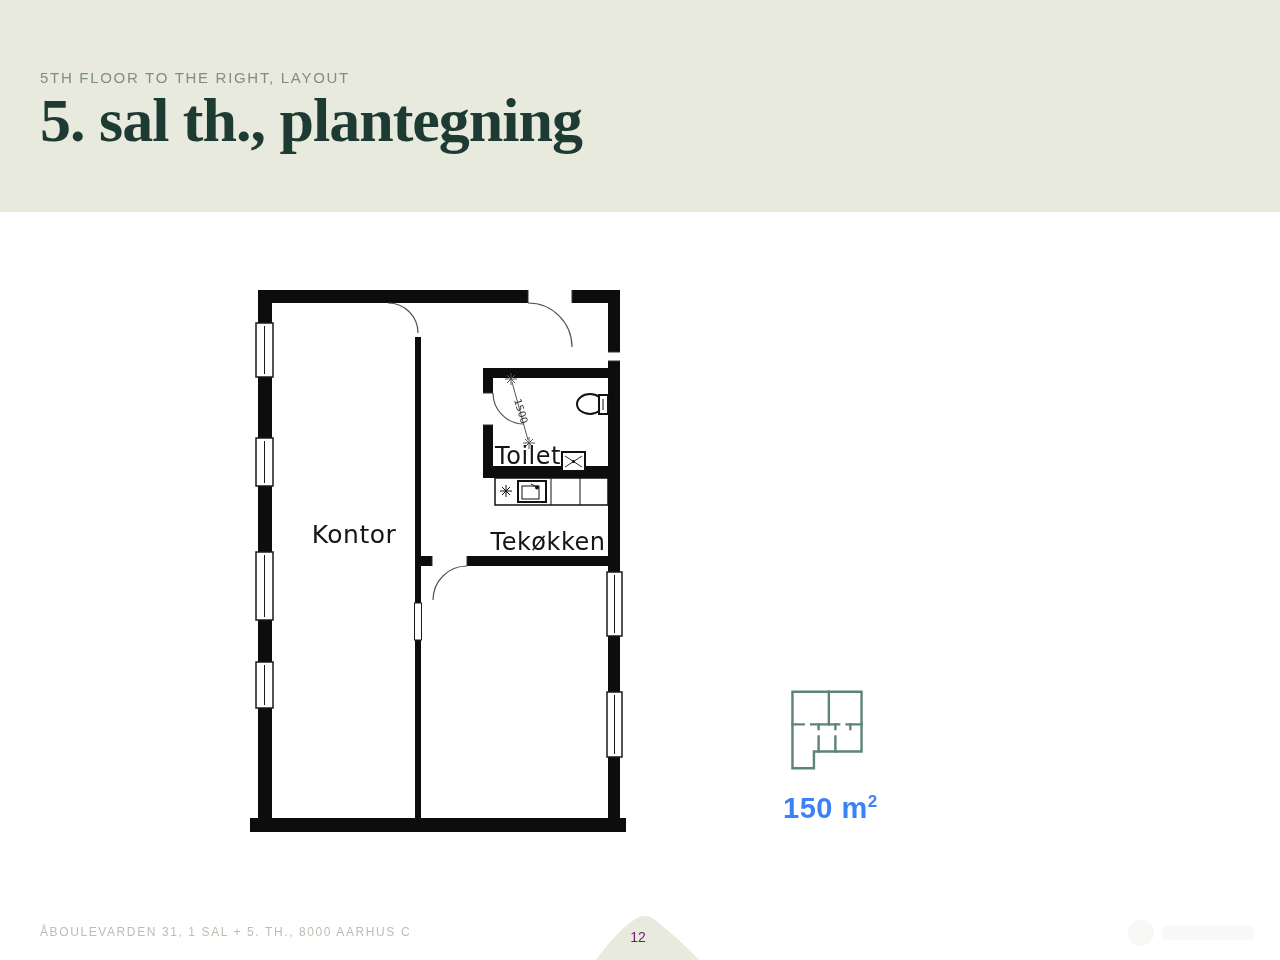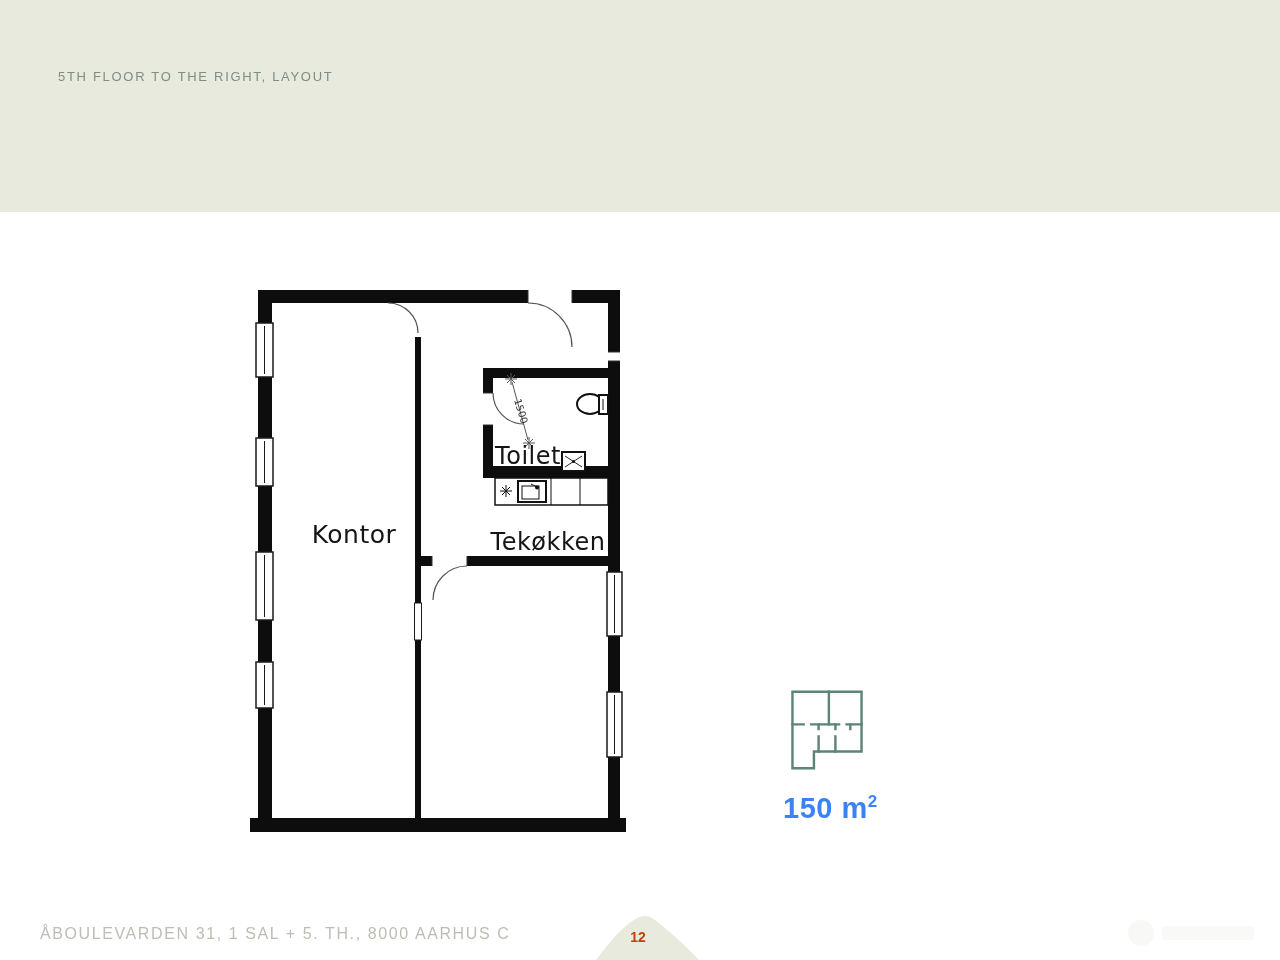--- a/index.html
+++ b/index.html
@@ -5,63 +5,64 @@
   html,body{margin:0;padding:0;}
   body{
     width:1280px;height:960px;position:relative;overflow:hidden;
     background:#ffffff;font-family:"Liberation Sans",sans-serif;
   }
   .header-band{
     position:absolute;left:0;top:0;width:1280px;height:212px;
     background:#e8eade;
   }
   .eyebrow{
-    position:absolute;left:58px;top:69px;
-    font-size:13px;letter-spacing:1.7px;color:#7f8d84;font-weight:400;
+    position:absolute;left:40px;top:69px;
+    font-size:15px;letter-spacing:1.7px;color:#7f8d84;font-weight:400;
   }
   .page-title{
     position:absolute;left:40px;top:86px;
     font-family:"Liberation Serif","DejaVu Serif",serif;
     font-weight:700;font-size:62px;line-height:1.1;color:#1d3b33;letter-spacing:-1px;
   }
   .plan-svg{position:absolute;left:240px;top:280px;width:400px;height:565px;}
   .plan-label{
     font-family:"DejaVu Sans",sans-serif;fill:#151515;letter-spacing:0.5px;
   }
   .area-card-icon{position:absolute;left:785px;top:684px;width:84px;height:92px;}
   .area-label{
     position:absolute;left:783px;top:792px;
     font-size:29px;font-weight:700;color:#3b82f6;letter-spacing:0.5px;
   }
   .area-label sup{font-size:17px;}
   .footer-address{
     position:absolute;left:40px;top:925px;
-    font-size:16px;letter-spacing:1.6px;color:#babfb3;
+    font-size:12px;letter-spacing:1.6px;color:#babfb3;
   }
   .page-mound-svg{position:absolute;left:585px;top:898px;width:130px;height:62px;}
   .page-number{
     position:absolute;left:621px;top:929px;width:34px;text-align:center;
-    font-size:14px;color:#c2410c;font-weight:bold;
+    font-size:14px;color:#701a75;
   }
   .watermark{
     position:absolute;left:1128px;top:918px;width:135px;height:30px;
     display:flex;align-items:center;gap:8px;
   }
   .watermark .wm-circle{
     width:26px;height:26px;border-radius:50%;background:#f8f8f6;
   }
   .watermark .wm-bar{
     width:92px;height:14px;border-radius:3px;background:#f9f9f7;
   }
 </style>
 </head>
 <body>
 
 <div class="header-band">
   <div class="eyebrow">5TH FLOOR TO THE RIGHT, LAYOUT</div>
+  <div class="page-title">5. sal th., plantegning</div>
 </div>
 
 <svg class="plan-svg" viewBox="240 280 400 565">
 
   <g fill="#0d0d0d">
 
     <rect x="258" y="290" width="270" height="13"></rect>
     <rect x="572" y="290" width="48" height="13"></rect>
 
     <rect x="258" y="290" width="14" height="33"></rect>

